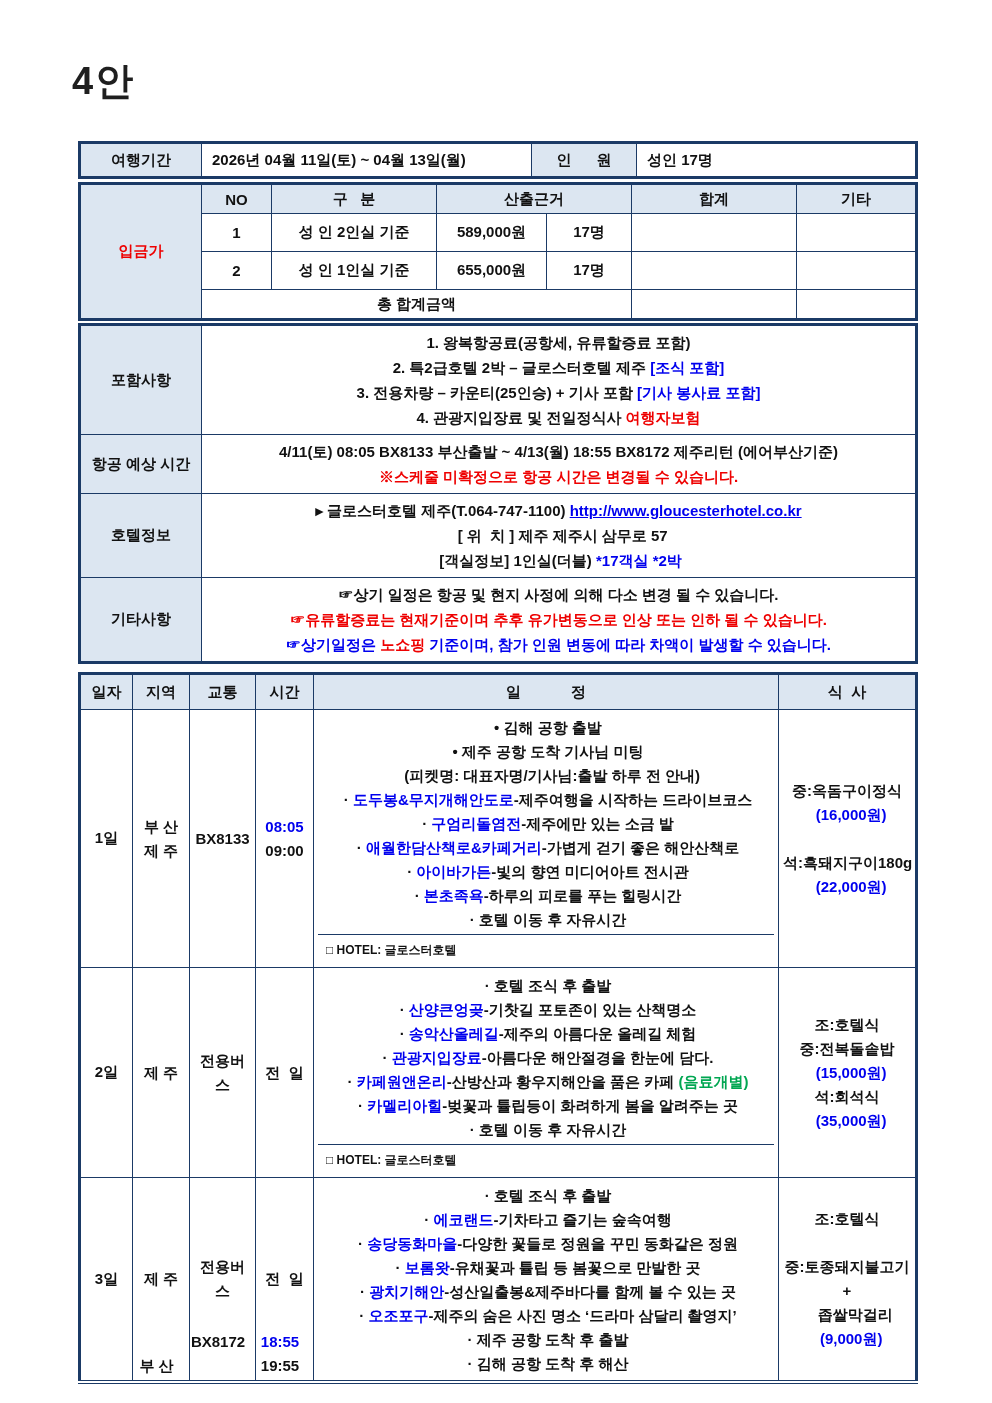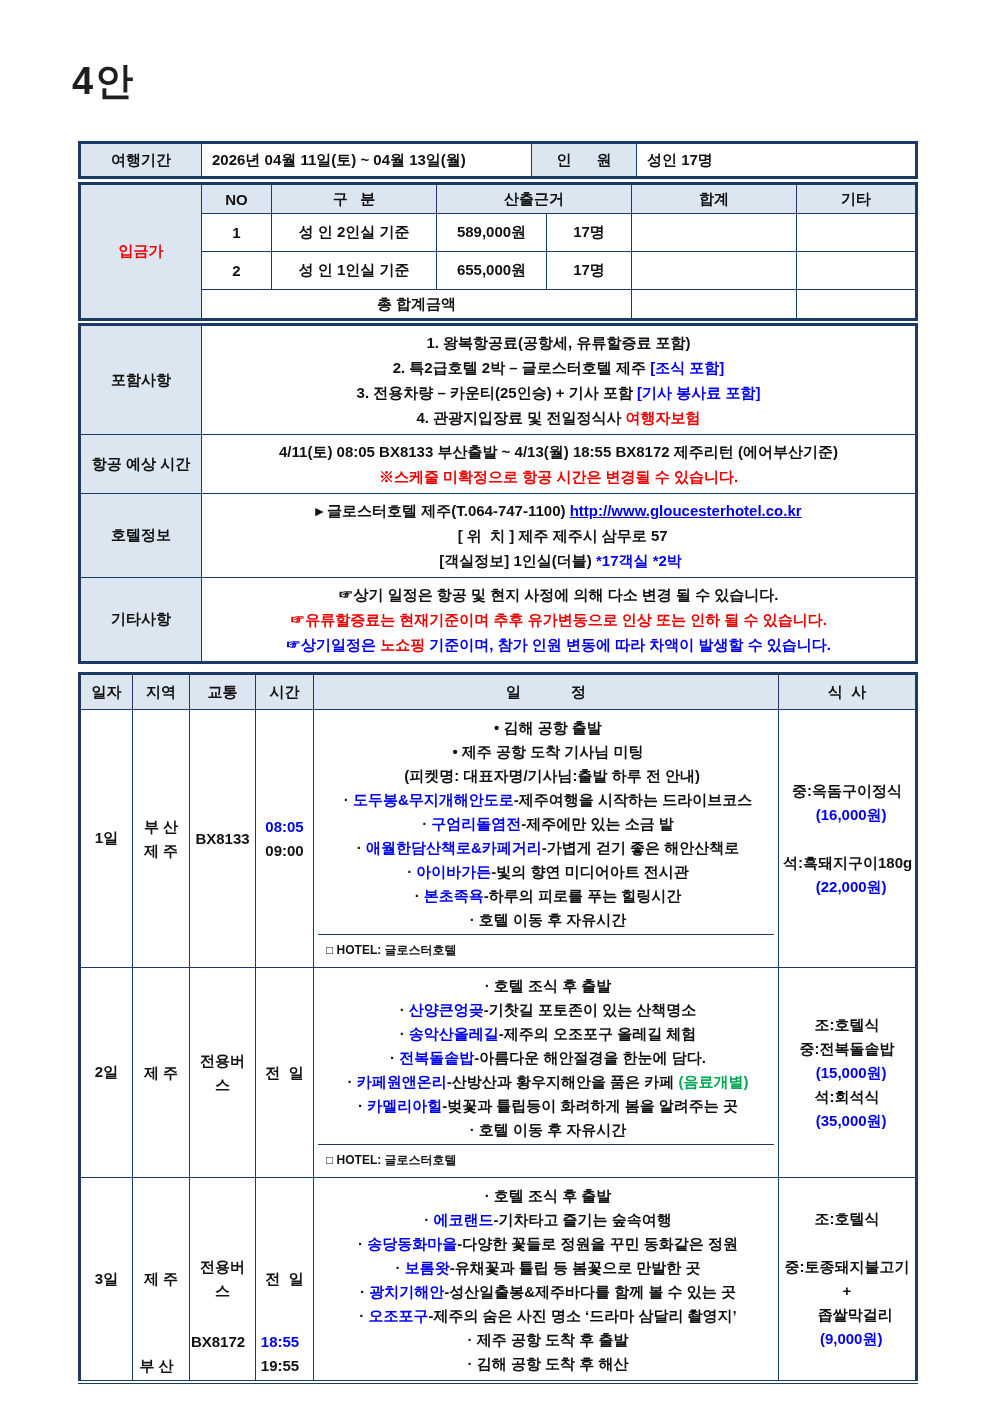--- a/index.html
+++ b/index.html
@@ -203,22 +203,22 @@
       <td class="c-top">
             <div class="line"><span>전용버스</span></div>
           </td>
       <td class="c-top">
             <div class="line"><span>전&nbsp;&nbsp;일</span></div>
           </td>
       <td class="sched-cell">
         <div class="sched">
               <div class="line"><span>· 호텔 조식 후 출발</span></div>
               <div class="line"><span>· </span><span class="c-blue">산양큰엉곶</span><span>-기찻길 포토존이 있는 산책명소</span></div>
-              <div class="line"><span>· </span><span class="c-blue">송악산올레길</span><span>-제주의 오조포구 올레길 체험</span></div>
-              <div class="line"><span>· </span><span class="c-blue">전복돌솥밥</span><span>-아름다운 해안절경을 한눈에 담다.</span></div>
+              <div class="line"><span>· </span><span class="c-blue">송악산올레길</span><span>-제주의 아름다운 올레길 체험</span></div>
+              <div class="line"><span>· </span><span class="c-blue">관광지입장료</span><span>-아름다운 해안절경을 한눈에 담다.</span></div>
               <div class="line"><span>· </span><span class="c-blue">카페원앤온리</span><span>-산방산과 황우지해안을 품은 카페 </span><span class="c-green">(음료개별)</span></div>
               <div class="line"><span>· </span><span class="c-blue">카멜리아힐</span><span>-벚꽃과 튤립등이 화려하게 봄을 알려주는 곳</span></div>
               <div class="line"><span>· 호텔 이동 후 자유시간</span></div>
             </div>
         <div class="hotel-row"><span>□ HOTEL: 글로스터호텔</span></div>
       </td>
       <td class="meal-cell">
             <div class="line"><span>조:호텔식</span></div>
             <div class="line"><span>중:전복돌솥밥</span></div>
             <div class="line"><span class="c-blue">&nbsp;&nbsp;(15,000원)</span></div>

